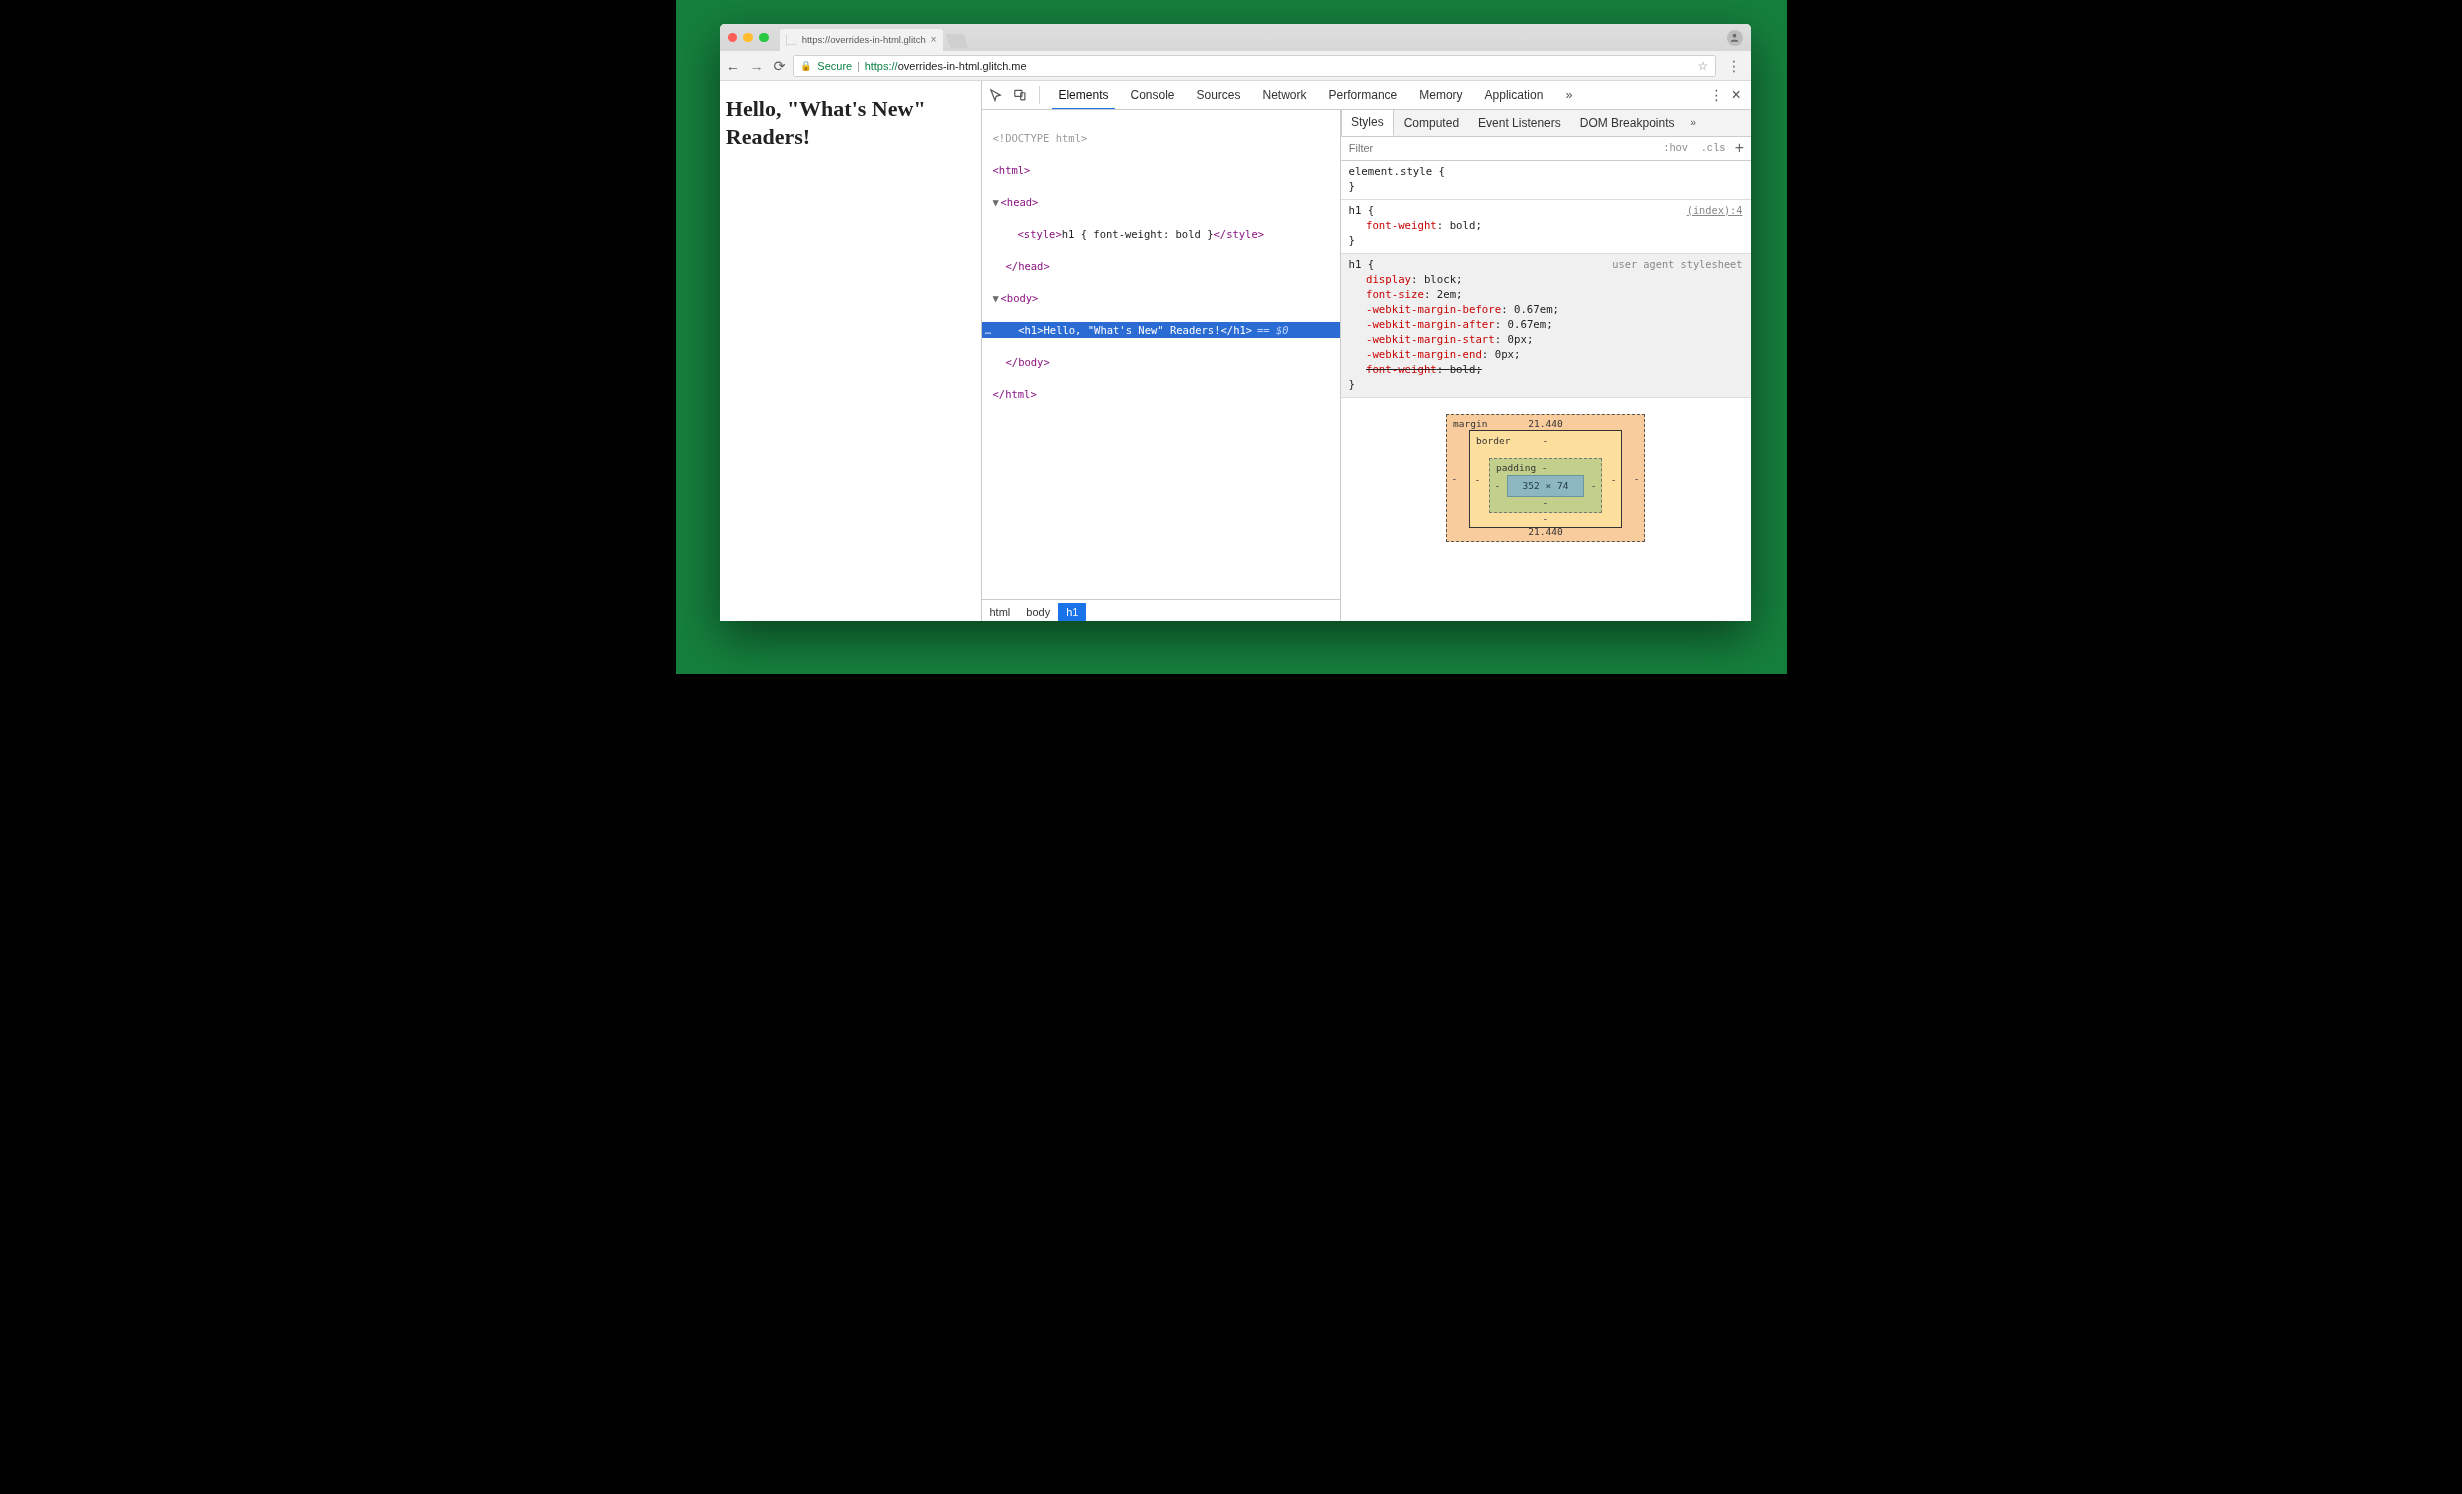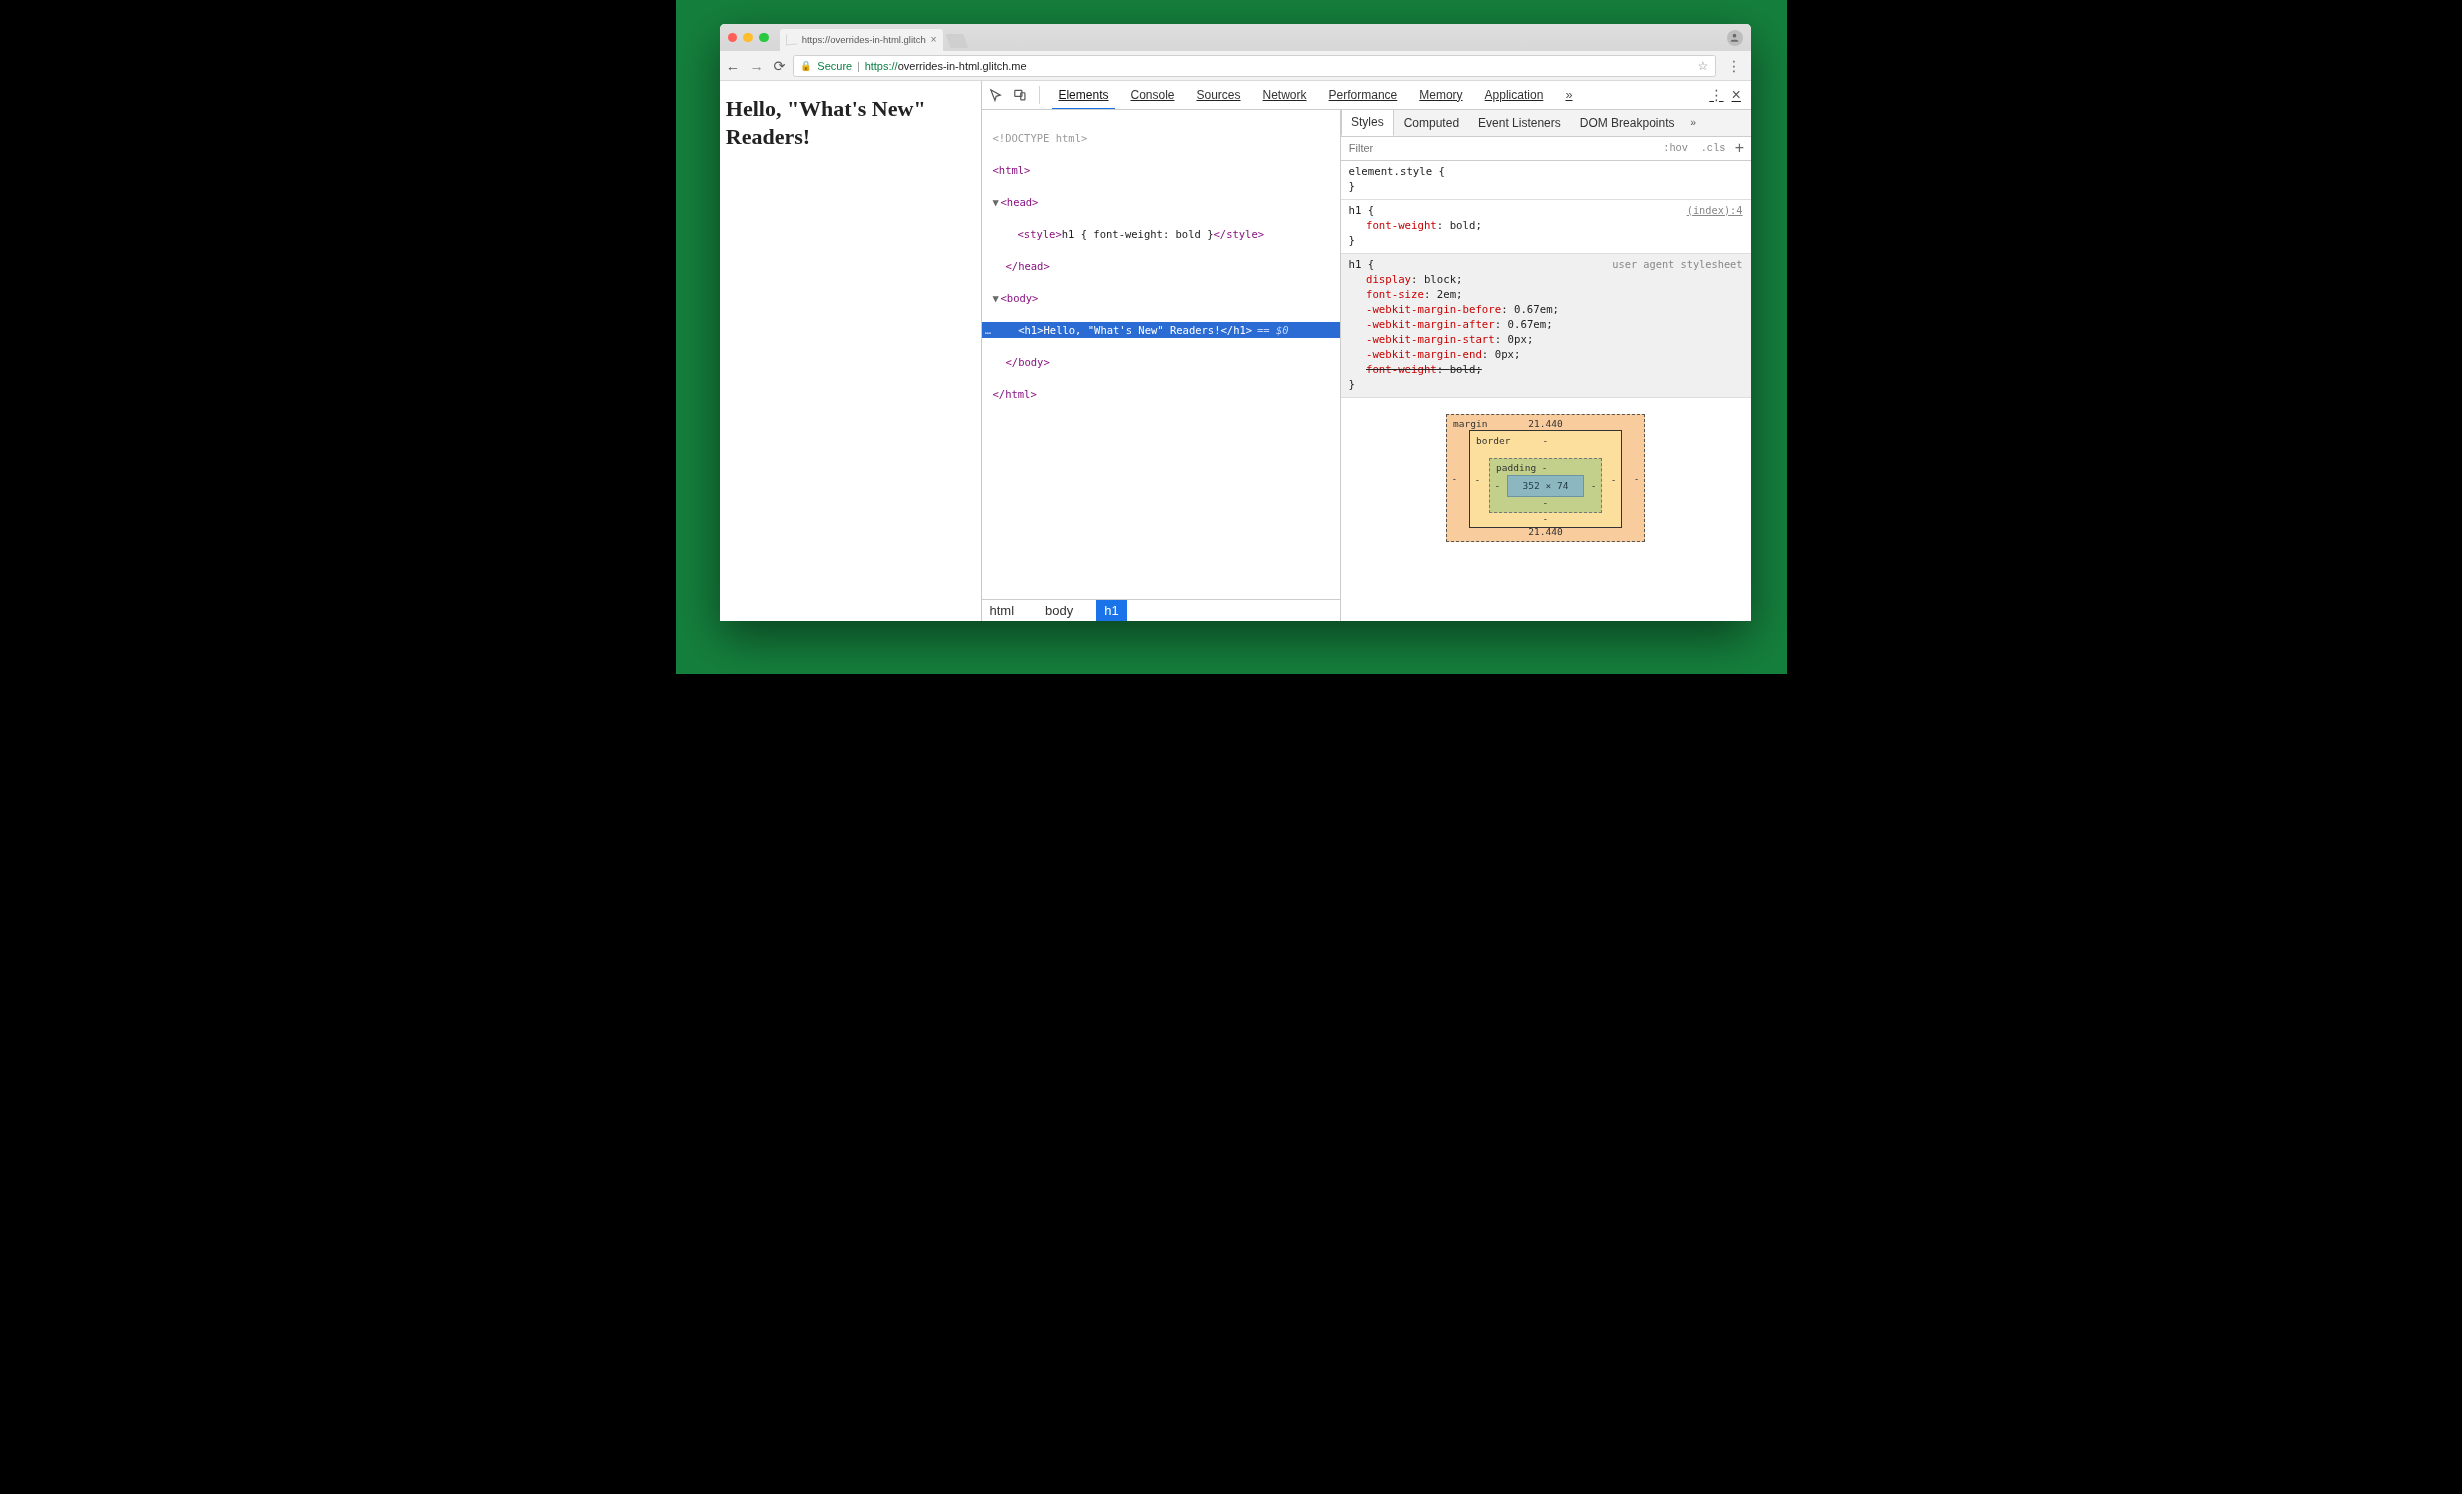--- a/index.html
+++ b/index.html
@@ -105,21 +105,21 @@
     margin: 3.2px 0;
     line-height: 1.25;
   }
 
   
   .devtools {
     flex:1; display:flex; flex-direction:column; min-width:0;
   }
   .dt-toolbar {
     height: 28.6px; border-bottom:0.8px solid #ccc; display:flex; align-items:center;
-    padding: 0 4.8px; gap: 3.2px; text-decoration: underline;
+    padding: 0 4.8px; gap: 3.2px;
   }
   .dt-icon { width:20.6px; height:20.6px; display:flex;align-items:center;justify-content:center;color:#555; }
   .dt-sep { width:0.8px; height:17.5px; background:#d4d4d4; margin:0 4.8px; }
   .dt-tabs { display:flex; gap:0; align-items:stretch; height:100%; }
   .dt-tab { padding:0 11px; display:flex; align-items:center; color:#333; font-size:12px; cursor:pointer; }
   .dt-tab.active { color:#111; position:relative; }
   .dt-tab.active::after { content:""; position:absolute; left:4.8px; right:4.8px; bottom:-0.8px; height:1.6px; background:#1a73e8; }
   .dt-more { margin-left:3.2px; color:#555; padding:0 4.8px; font-size:12.7px; }
   .dt-right { margin-left:auto; display:flex; gap:8px; align-items:center; color:#555; font-size:14.3px; padding-right:4.8px;}
   .devtools-body { flex:1; display:flex; min-height:0; }
@@ -142,23 +142,22 @@
   .twisty { color:#6a6a6a; display:inline-block; width:8px; }
   .sel-row {
     background:#2b6cd4; color:#fff; display:flex; align-items:center; height:16px;
     padding-left: 0;
   }
   .sel-row .ell { background:#2b6cd4; color:#cde1ff; padding:0 3.2px; }
   .sel-row .body { padding-left: 24px; }
   .sel-row .eqvar { color:#bcd4ff; font-style: italic; margin-left:4.8px; }
   .sel-row .c-tag { color:#fff; }
   .breadcrumbs {
-    height: 22px; border-top:0.8px solid #ccc; display:flex; align-items:flex-end; font-size:13px;
+    height: 22px; border-top:0.8px solid #ccc; display:flex; align-items:flex-end; font-size:11px;
     color:#333;
-    gap:15px;
   }
   .crumb { padding: 3.2px 8px; }
   .crumb.active { background:#1a73e8; color:#fff; }
 
   
   .styles {
     flex:1; display:flex; flex-direction:column; min-width:0; border-left:0;
   }
   .styles-tabs {
     height: 27px; display:flex; align-items:center; border-bottom:0.8px solid #ccc;

